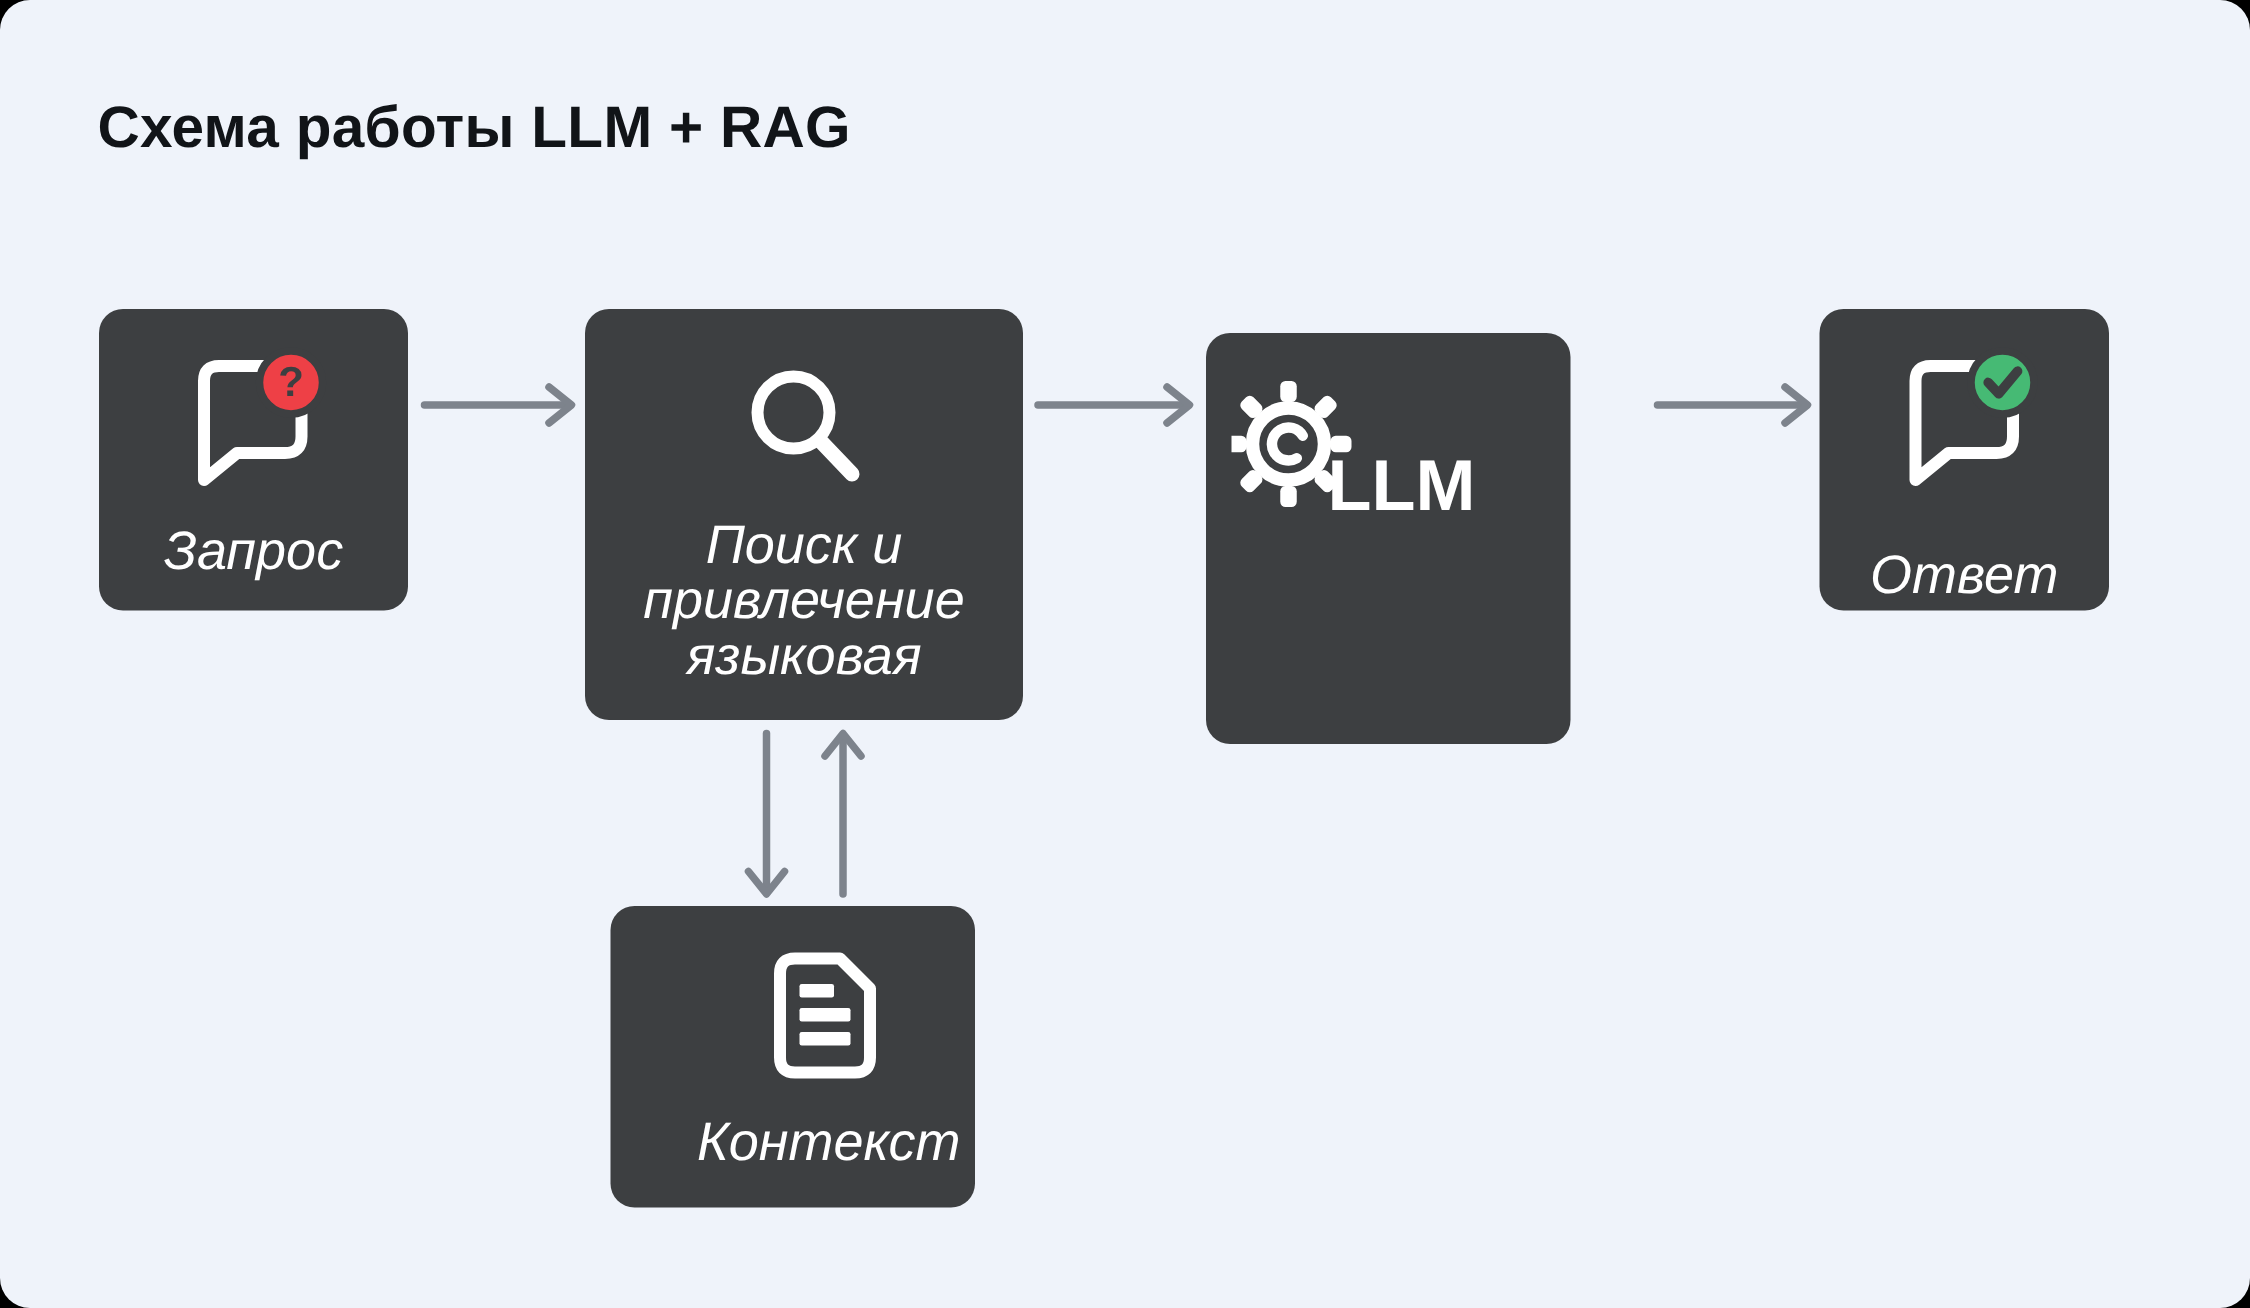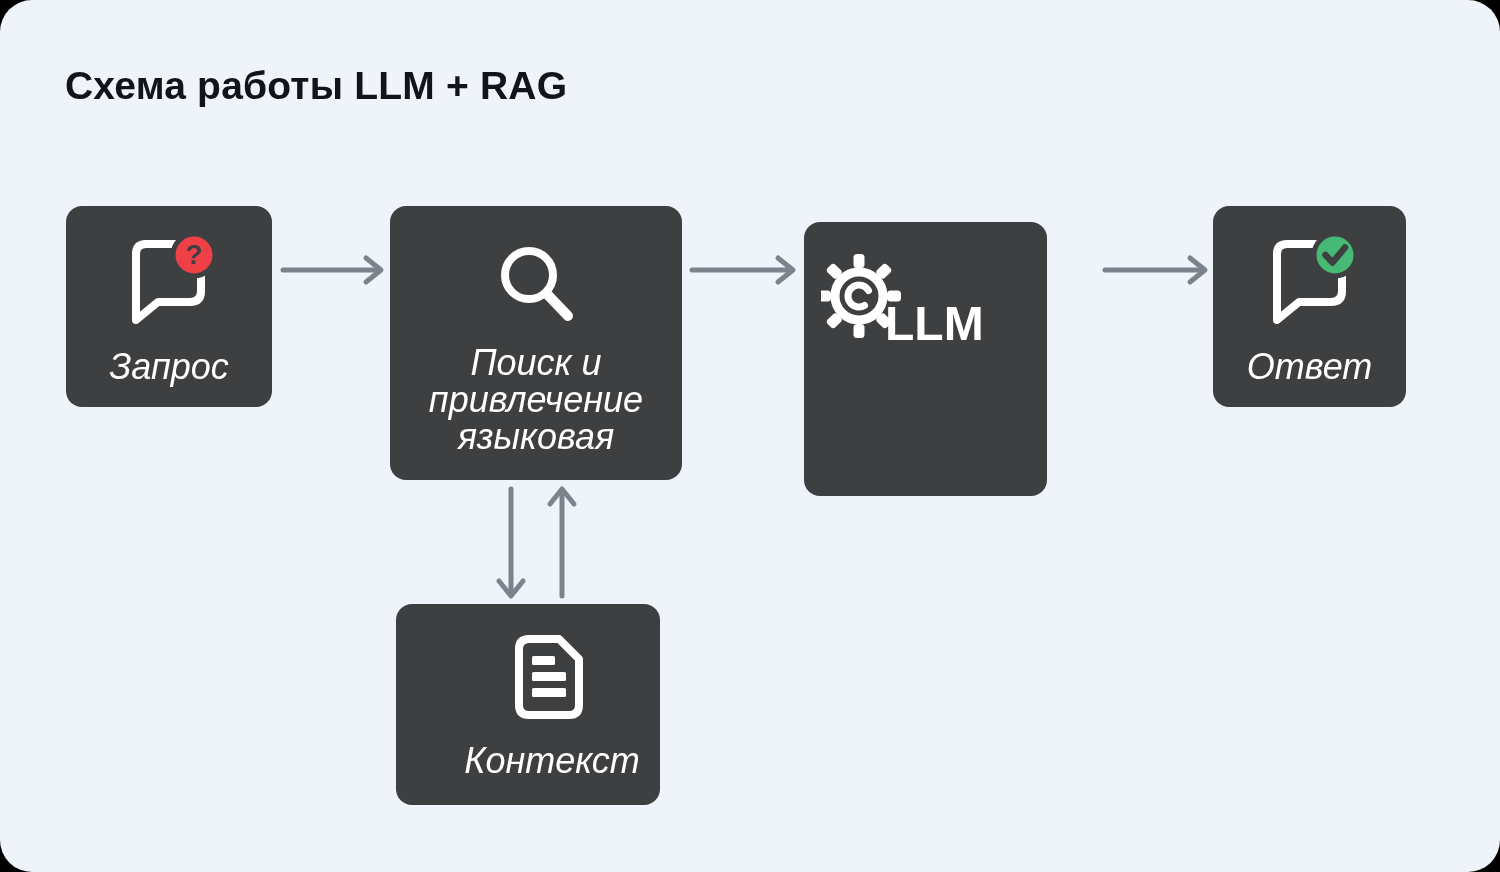--- a/index.html
+++ b/index.html
@@ -8,39 +8,39 @@
     --node:#3d3f41;
     --arrow:#7d838c;
     --red:#ee4046;
     --green:#46ba74;
     --white:#ffffff;
     --title:#111418;
   }
   *{margin:0;padding:0;box-sizing:border-box;}
   html,body{width:1500px;height:872px;background:var(--frame);font-family:"Liberation Sans",sans-serif;}
   .canvas{position:relative;width:1500px;height:872px;background:var(--frame);}
-  .panel{position:absolute;inset:0;background:var(--bg);border-radius:32px;overflow:hidden;}
+  .panel{position:absolute;inset:0;background:var(--bg);border-radius:20px;overflow:hidden;}
   .page-title{
     position:absolute;left:65px;top:64px;
     font-size:39px;font-weight:700;color:var(--title);letter-spacing:.2px;
   }
   .node{
     position:absolute;background:var(--node);border-radius:16px;
     display:flex;flex-direction:column;align-items:center;color:var(--white);
   }
   .node-label{
     font-size:36px;line-height:37px;text-align:center;color:var(--white);
     max-width:250px;
     font-style:italic;
   }
   #node-query  {left:66px;  top:206px; width:206px; height:201px; padding-top:24px;}
   #node-search {left:390px; top:206px; width:292px; height:274px; padding-top:30px;}
   #node-llm    {left:804px; top:222px; width:243px; height:274px; padding-top:28px;}
-  #node-answer {left:1213px;top:206px; width:193px; height:201px; padding-top:24px;}
-  #node-context{left:396px; top:604px; width:264px; height:201px; padding-top:24px;padding-left:48px;}
+  #node-answer {left:1213px;top:206px; width:193px; height:201px; padding-top:24px;gap:16px;}
+  #node-context{left:407px; top:604px; width:243px; height:201px; padding-top:24px;padding-left:48px;}
   #node-query .node-label, #node-answer .node-label{margin-top:18px;}
   #node-search .node-label{margin-top:8px;}
   #node-llm .node-label{margin-top:20px;}
   #node-context .node-label{margin-top:14px;}
   .icon-100{width:100px;height:100px;display:block;}
   .icon-llm{width:210px;height:98px;display:block;}
   .arrow-layer{position:absolute;inset:0;width:1500px;height:872px;pointer-events:none;}
 </style>
 </head>
 <body>

